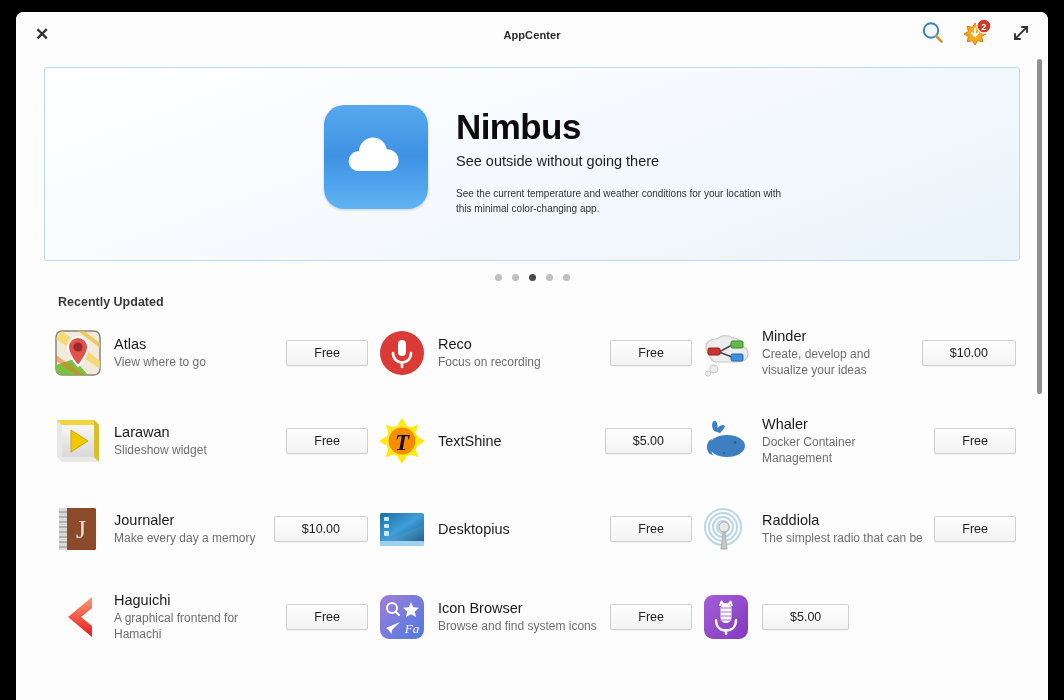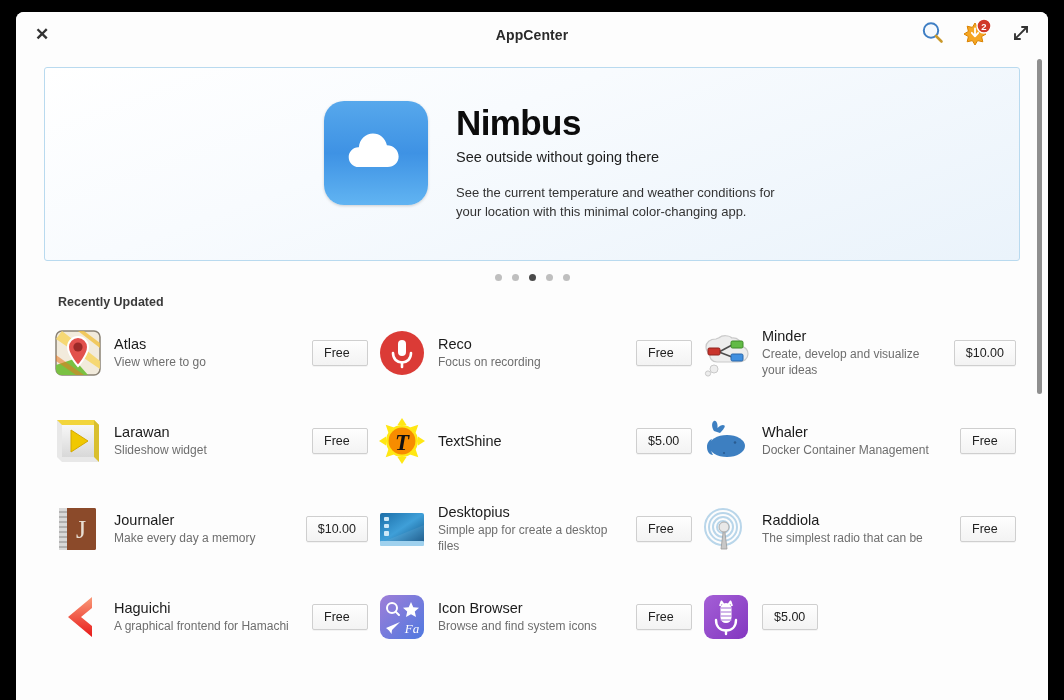--- a/index.html
+++ b/index.html
@@ -29,21 +29,21 @@
   }
   #close-btn {
     position: absolute; left: 14px; top: 10px;
     width: 24px; height: 24px;
     display: flex; align-items: center; justify-content: center;
     font-size: 17px; font-weight: bold; color: #333;
     cursor: pointer; line-height: 1;
   }
   #win-title {
     width: 100%; text-align: center;
-    font-size: 14px; font-weight: bold; color: #2a2a2a;
+    font-size: 11px; font-weight: bold; color: #2a2a2a;
     letter-spacing: .1px;
   }
   #header-actions {
     position: absolute; right: 12px; top: 6px;
     display: flex; align-items: center; gap: 14px;
   }
   .hdr-icon { width: 30px; height: 30px; position: relative; cursor: pointer; }
 
   
   #scrollarea {
@@ -79,21 +79,21 @@
   #banner-icon {
     width: 104px; height: 104px; border-radius: 20px;
     background: linear-gradient(180deg, #57a8ec 0%, #3e92e4 50%, #61b4f2 100%);
     box-shadow: 0 1px 3px rgba(0,0,0,.18);
     display: flex; align-items: center; justify-content: center;
     flex: none;
   }
   #banner-text { padding-top: 4px; max-width: 330px; }
   #banner-title { font-size: 35px; font-weight: bold; color: #0c0c0c; letter-spacing: -.6px; line-height: 1.05; }
   #banner-subtitle { font-size: 14.5px; color: #1d1d1d; margin-top: 7px; }
-  #banner-desc { font-size: 13px; color: #333; margin-top: 18px; line-height: 1.48; }
+  #banner-desc { font-size: 10px; color: #333; margin-top: 18px; line-height: 1.48; }
 
   #dots {
     display: flex; justify-content: center; gap: 10px;
     margin-top: 13px;
   }
   .dot { width: 7px; height: 7px; border-radius: 50%; background: #bfbfbf; cursor: pointer; }
   .dot.active { background: #4a4a4a; }
 
   
   #section-title {
@@ -118,24 +118,24 @@
     flex: none;
     margin-right: 12px;
     position: relative;
   }
   .app-meta { flex: 1; min-width: 0; padding-right: 8px; }
   .app-name { font-size: 14.5px; color: #1b1b1b; line-height: 1.25; }
   .app-desc { font-size: 12px; color: #6e6e6e; line-height: 1.33; margin-top: 2px; }
   .app-price {
     flex: none;
     min-width: 56px;
-    padding: 5px 11px;
+    padding: 5px 27px;
     font-size: 12.5px;
     color: #222;
-    text-align: left;
+    text-align: center;
     background: linear-gradient(180deg,#fefefe 0%, #f3f3f3 100%);
     border: 1px solid #cfcfcf;
     border-radius: 2px;
     cursor: pointer;
     box-shadow: 0 1px 0 rgba(0,0,0,.04);
   }
 </style>
 </head>
 <body>
 
@@ -344,21 +344,20 @@
         <path d="M2 38 L46 20 L46 38 Z" fill="#ffffff" opacity=".08"></path>
         <rect x="2" y="36" width="44" height="5" rx="1" fill="#9fd1ee"></rect>
         <g fill="#cfe9f8">
           <rect x="6" y="12" width="5" height="4" rx="1"></rect>
           <rect x="6" y="19" width="5" height="4" rx="1"></rect>
           <rect x="6" y="26" width="5" height="5" rx="1"></rect>
         </g>
       </svg></div>
           <div class="app-meta">
             <div class="app-name">Desktopius</div>
-            <div class="app-desc">Simple app for create a desktop files</div>
           </div>
           <div class="app-price">Free</div>
         </div>
         <div class="app-row-cell">
           <div class="app-icon"><svg viewBox="0 0 48 48" width="48" height="48">
         <g fill="none" stroke="#b9d6ea" stroke-width="2">
           <circle cx="21" cy="22" r="18"></circle>
                 <circle cx="21" cy="22" r="14"></circle>
           <circle cx="21" cy="22" r="10"></circle>
                 <circle cx="21" cy="22" r="6"></circle>

